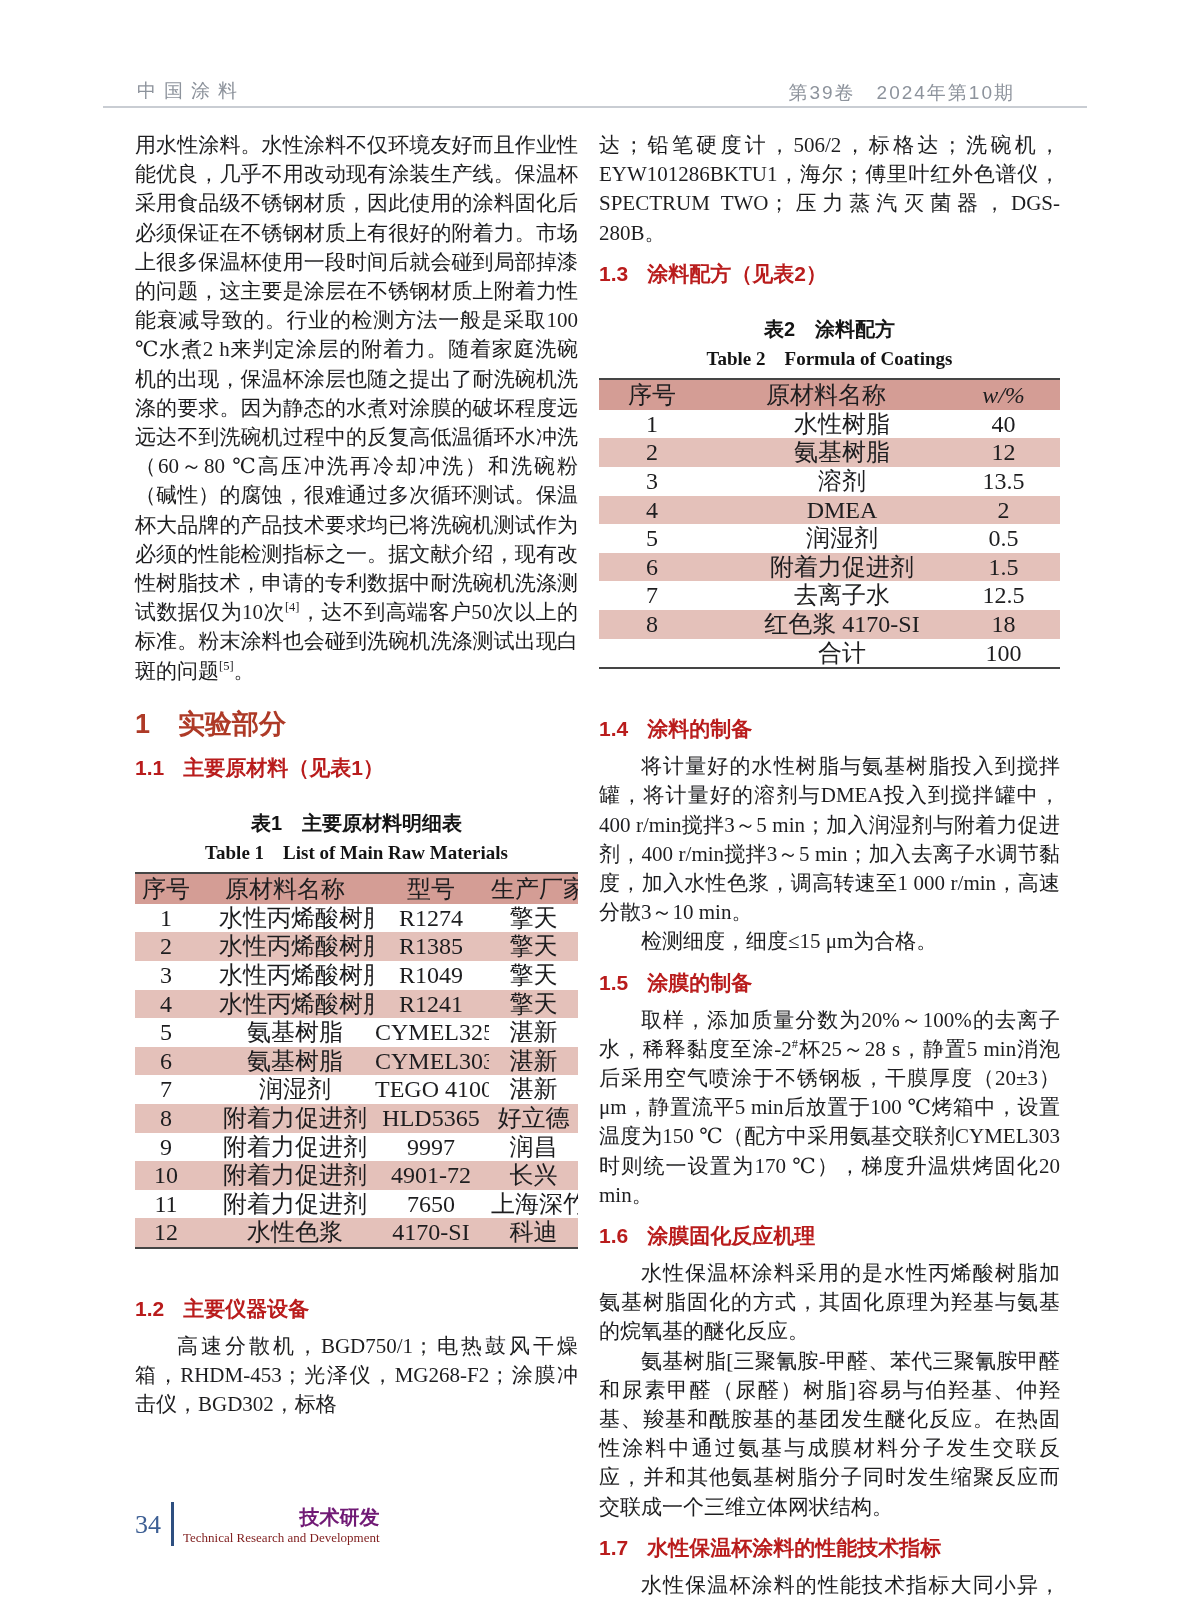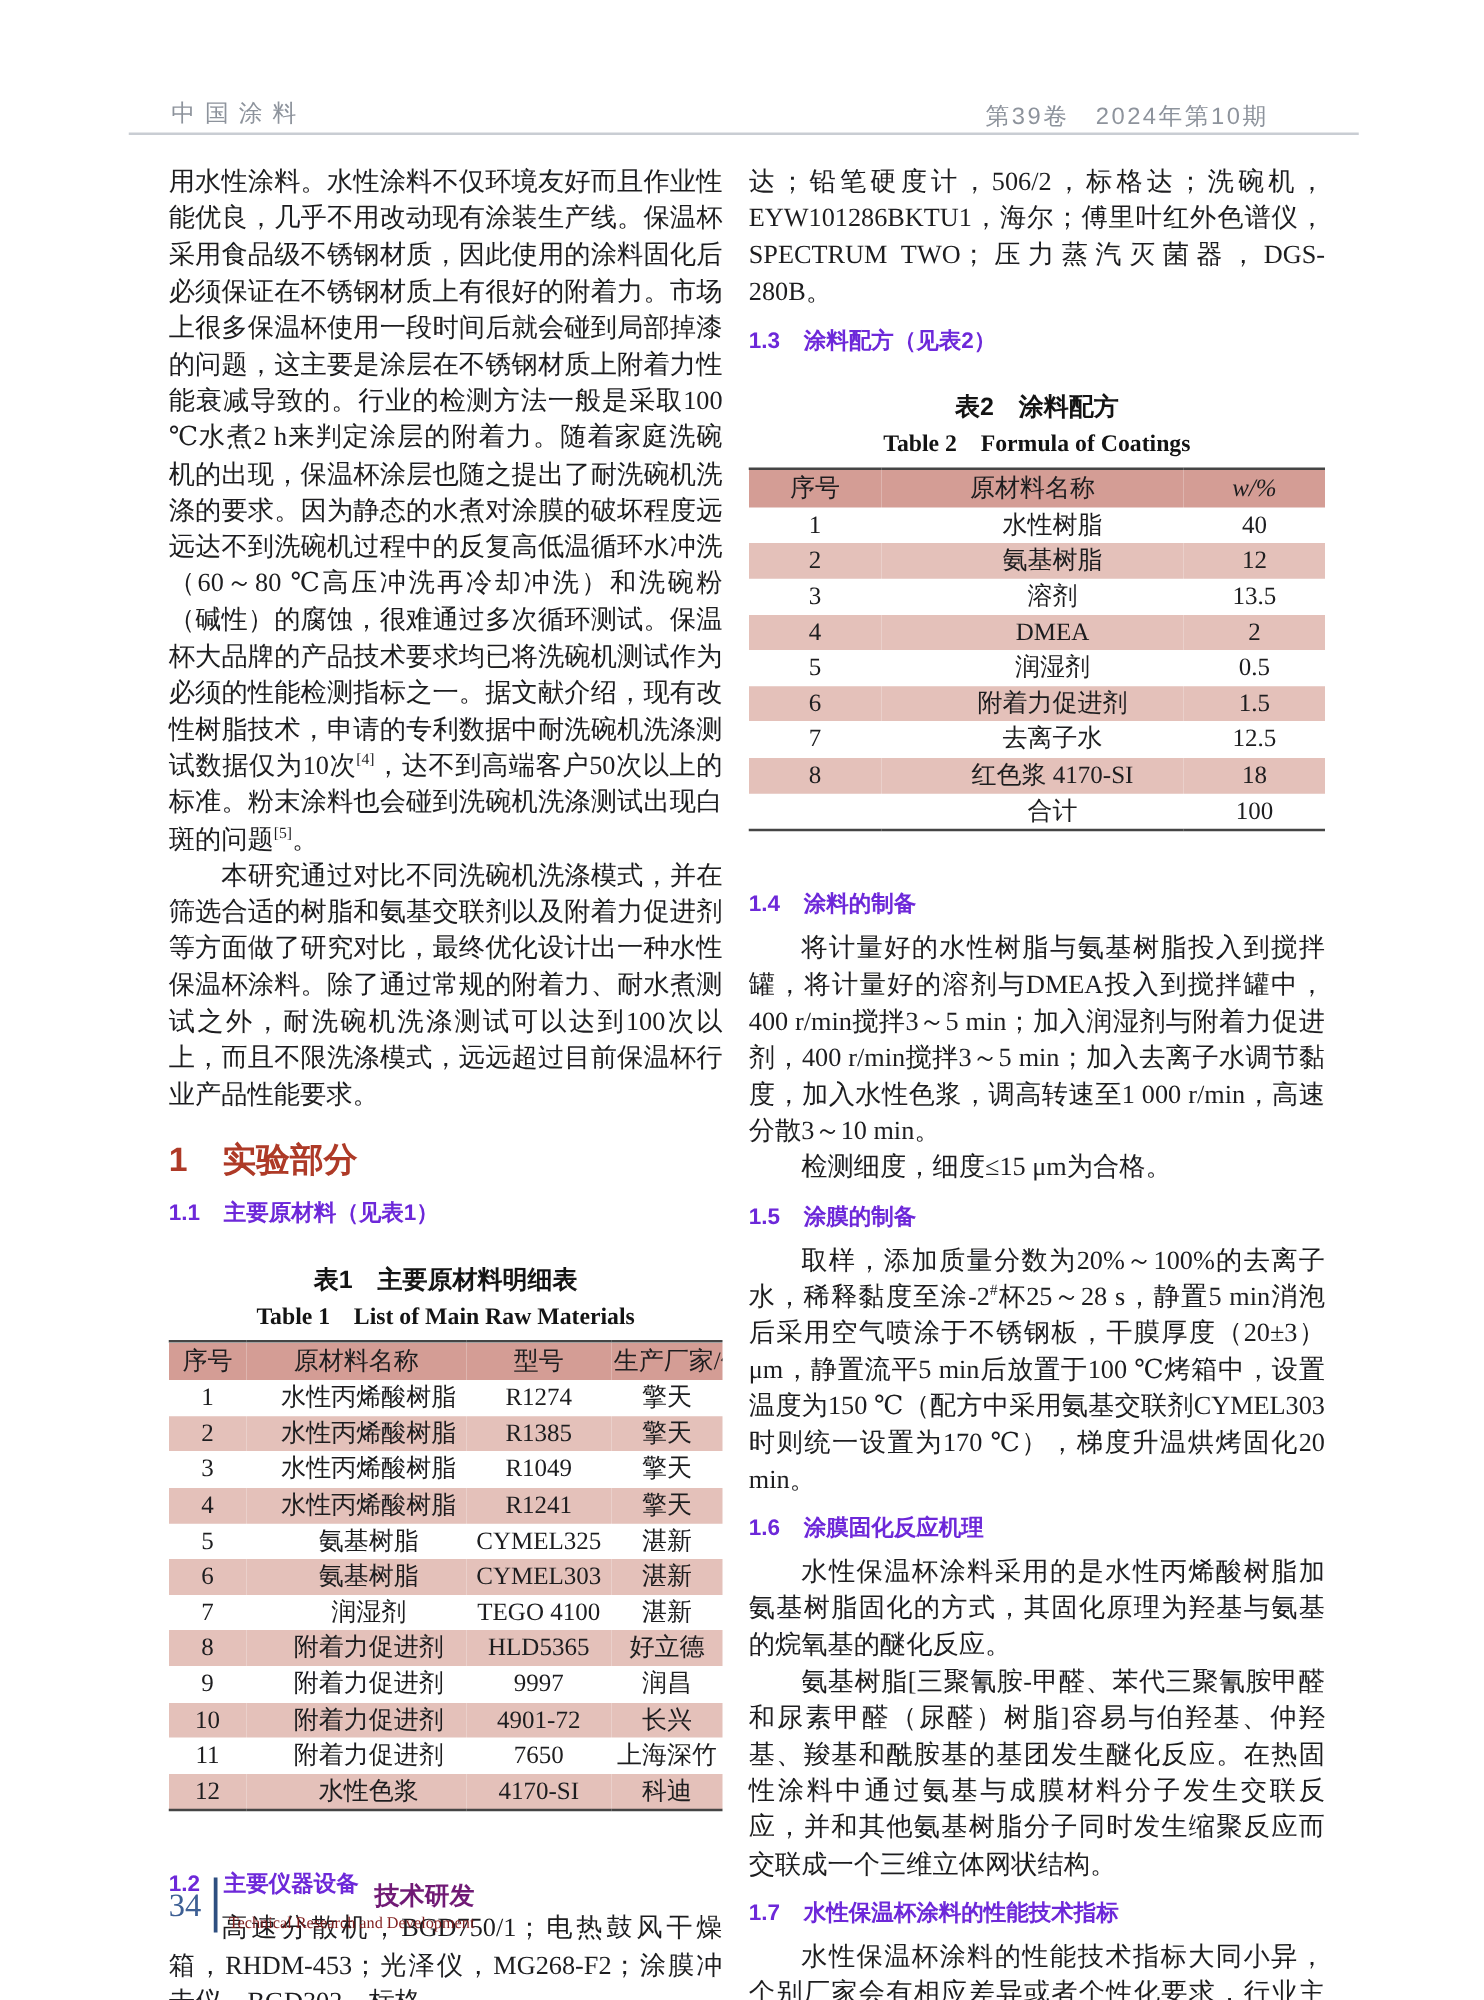--- a/index.html
+++ b/index.html
@@ -27,33 +27,33 @@
   p.indent { text-indent:2em; }
   sup.ref { font-size:12.5px; line-height:0; vertical-align:super; }
   
   .sec1 {
     margin:20px 0 10px; font-family:"Liberation Sans","DejaVu Sans",sans-serif;
     font-weight:bold; font-size:27px; color:#ae3a27;
   }
   .sec1 .num { margin-right:28px; }
   .sec2 {
     margin:12px 0 9px; font-family:"Liberation Sans","DejaVu Sans",sans-serif;
-    font-weight:bold; font-size:18px; color:#6d28d9;
+    font-weight:bold; font-size:21px; color:#b91c1c;
   }
   .sec2 .num { margin-right:19px; }
   
   .tbl-cap-cn {
     margin-top:28px; text-align:center; font-family:"Liberation Sans","DejaVu Sans",sans-serif;
     font-weight:bold; font-size:20px; color:#141414;
   }
   .tbl-cap-en { text-align:center; font-weight:bold; font-size:19px; margin:3px 0 6px; color:#141414; }
   table {
     width:100%; border-collapse:collapse; table-layout:fixed;
     border-top:2px solid #454545; border-bottom:2px solid #454545;
-    font-size:20px; margin-bottom:46px;
+    font-size:24px; margin-bottom:46px;
   }
   thead tr { background:#d49d95; }
   tbody tr:nth-child(even) { background:#e4c1ba; }
   th, td { font-weight:normal; padding:0 2px; line-height:28.6px; text-align:center; overflow:hidden; white-space:nowrap; }
   thead th { line-height:30px; }
   .t1-name, .t2-name { text-align:center; }
   table.t1 .c-no { width:58px; }  table.t1 .c-name { width:172px; } table.t1 .c-model { width:112px; }
   table.t1 td.t1-name { padding-left:22px; }
   table.t2 .c-no { width:102px; } table.t2 .c-name { width:238px; }
   table.t2 td.t2-name { padding-left:34px; }
@@ -75,21 +75,20 @@
 <div class="page">
 
   <div class="hdr-journal">中国涂料</div>
   <div class="hdr-issue">第39卷　2024年第10期</div>
   <div class="hdr-line"></div>
 
   <div class="col col-left">
 
     <p><span>用水性涂料。水性涂料不仅环境友好而且作业性能优良，几乎不用改动现有涂装生产线。保温杯采用食品级不锈钢材质，因此使用的涂料固化后必须保证在不锈钢材质上有很好的附着力。市场上很多保温杯使用一段时间后就会碰到局部掉漆的问题，这主要是涂层在不锈钢材质上附着力性能衰减导致的。行业的检测方法一般是采取100 ℃水煮2 h来判定涂层的附着力。随着家庭洗碗机的出现，保温杯涂层也随之提出了耐洗碗机洗涤的要求。因为静态的水煮对涂膜的破坏程度远远达不到洗碗机过程中的反复高低温循环水冲洗（60～80 ℃高压冲洗再冷却冲洗）和洗碗粉（碱性）的腐蚀，很难通过多次循环测试。保温杯大品牌的产品技术要求均已将洗碗机测试作为必须的性能检测指标之一。据文献介绍，现有改性树脂技术，申请的专利数据中耐洗碗机洗涤测试数据仅为10次</span><sup class="ref">[4]</sup><span>，达不到高端客户50次以上的标准。粉末涂料也会碰到洗碗机洗涤测试出现白斑的问题</span><sup class="ref">[5]</sup><span>。</span></p>
 
-    <p class="indent">本研究通过对比不同洗碗机洗涤模式，并在筛选合适的树脂和氨基交联剂以及附着力促进剂等方面做了研究对比，最终优化设计出一种水性保温杯涂料。除了通过常规的附着力、耐水煮测试之外，耐洗碗机洗涤测试可以达到100次以上，而且不限洗涤模式，远远超过目前保温杯行业产品性能要求。</p>
 
     <div class="sec1"><span class="num">1</span><span>实验部分</span></div>
 
     <div class="sec2"><span class="num">1.1</span><span>主要原材料（见表1）</span></div>
 
     <div class="tbl-cap-cn">表1　主要原材料明细表</div>
     <div class="tbl-cap-en">Table 1　List of Main Raw Materials</div>
 
     <table class="t1">
       <thead>

